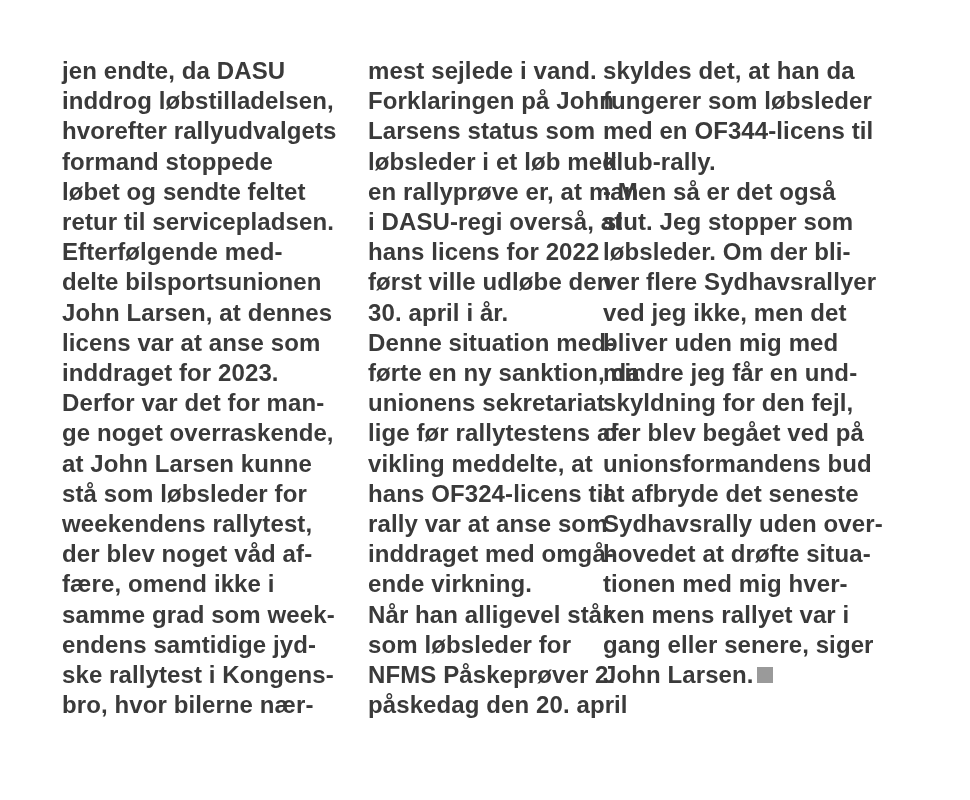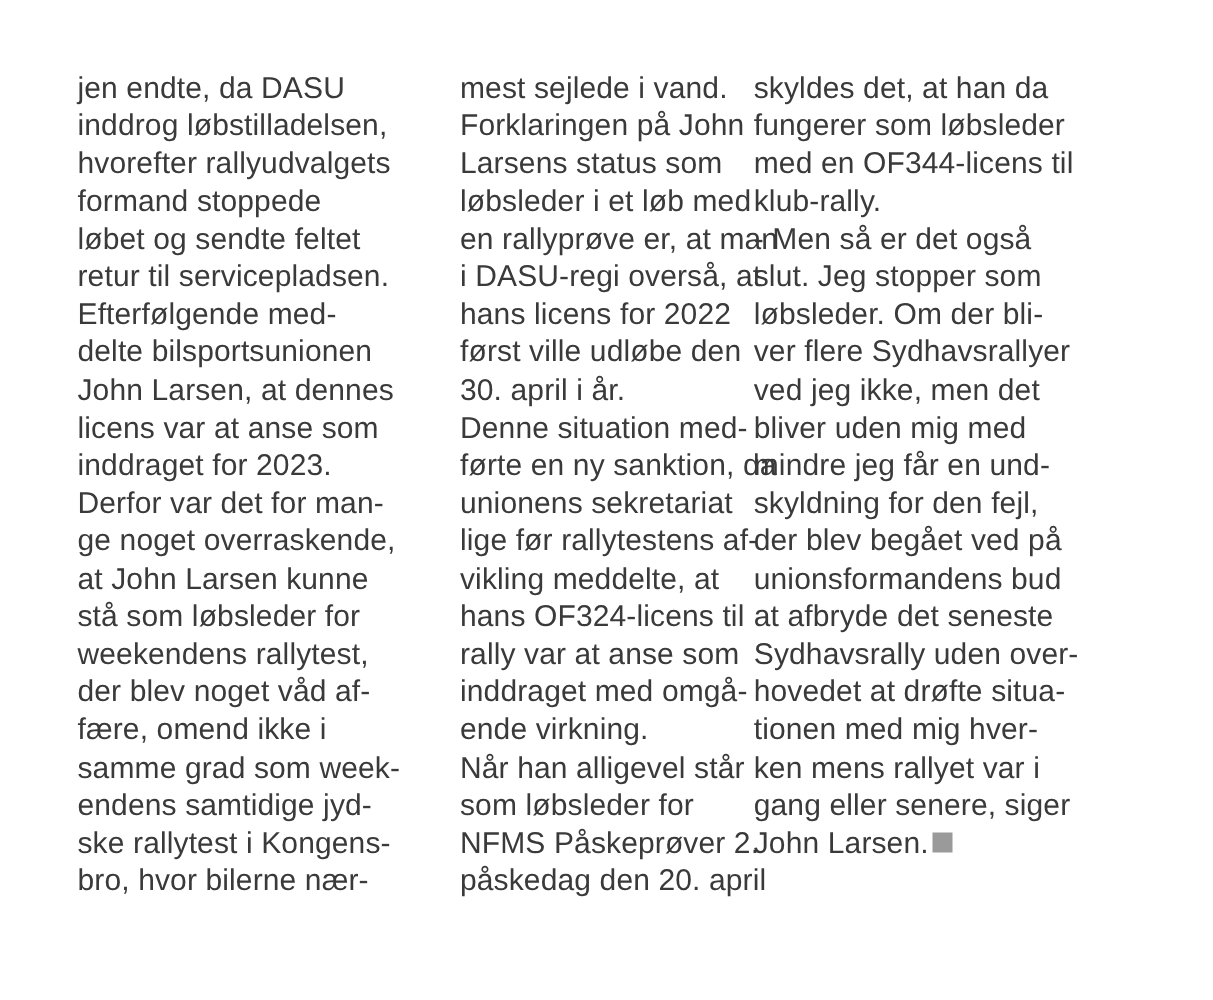--- a/index.html
+++ b/index.html
@@ -21,21 +21,21 @@
   }
   .article-column {
     position: absolute;
     top: 56px;
     width: 285px;
     font-size: 24px;
     line-height: 30.2px;
     letter-spacing: 0.1px;
     color: var(--text-color, #3a3a3a);
     white-space: pre;
-    font-weight: 400;
+    font-weight: 700;
   }
   .column-1 { left: 62px; }
   .column-2 { left: 368px; }
   .column-3 { left: 603px; }
   .column-text {
     white-space: pre;
   }
   .end-marker {
     display: inline-block;
     width: 16px;

